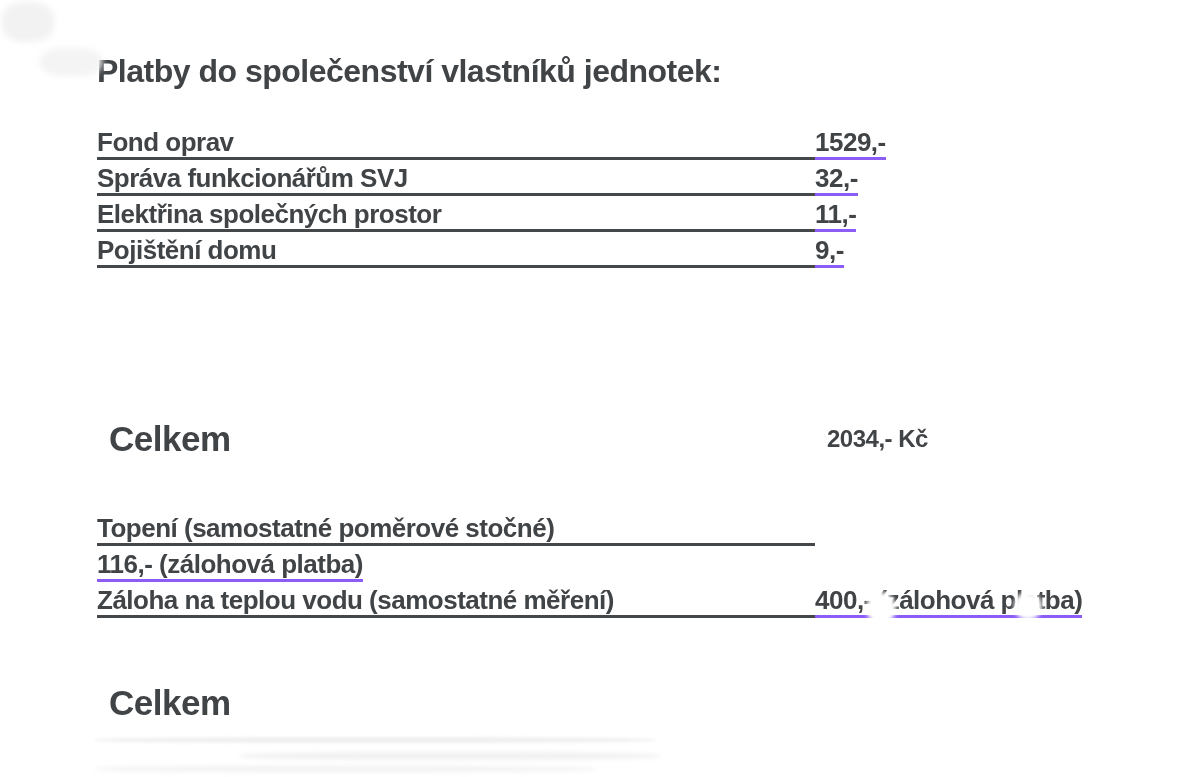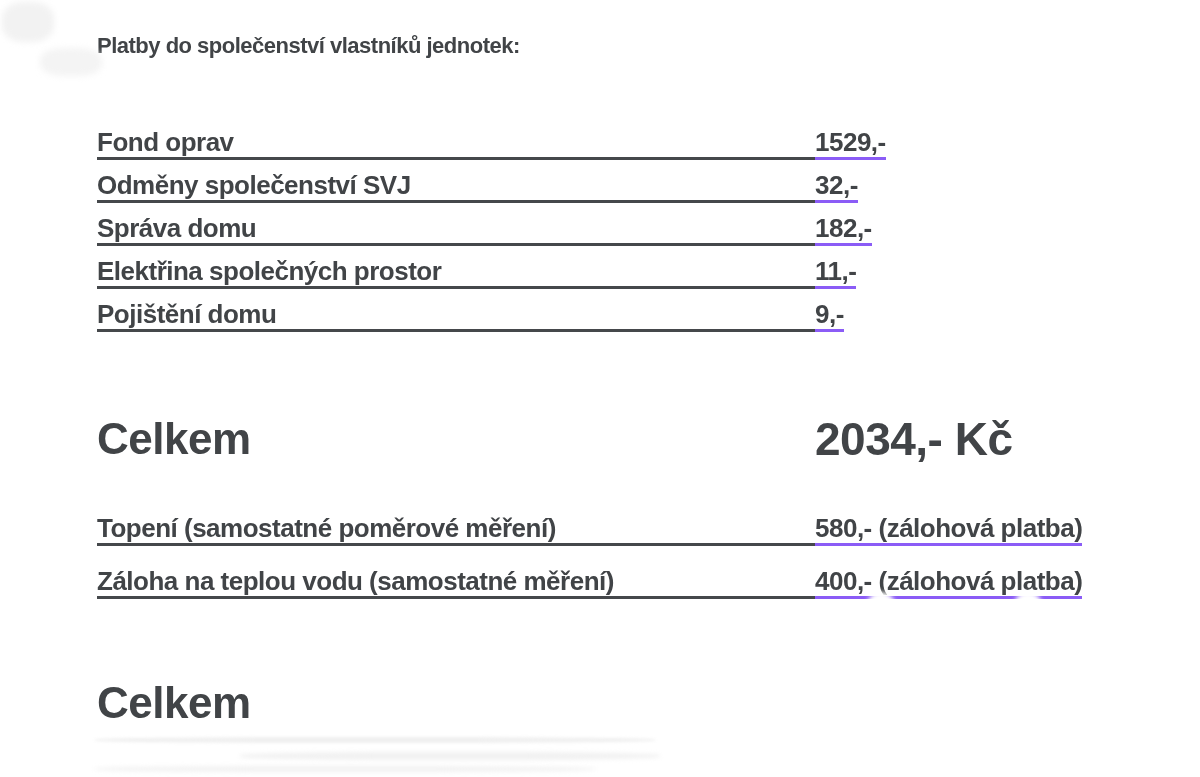--- a/index.html
+++ b/index.html
@@ -15,34 +15,34 @@
     font-family: "Liberation Sans", "DejaVu Sans", sans-serif;
     font-weight: 700;
     color: #414447;
     -webkit-font-smoothing: antialiased;
   }
   .doc { position: absolute; inset: 0; }
 
   .title {
     position: absolute;
     left: 97px;
-    top: 31px;
-    font-size: 22px;
+    top: 56px;
+    font-size: 32px;
     line-height: 30px;
     letter-spacing: -0.5px;
     white-space: nowrap;
   }
 
   .rows { position: absolute; left: 97px; }
   #sec1-rows { top: 127px; }
   #sec2-rows { top: 513px; }
 
   .row {
     display: flex;
-    margin-bottom: 10px;
+    margin-bottom: 3px;
     white-space: nowrap;
   }
   .row .lbl {
     flex: 0 0 718px;
     width: 718px;
     font-size: 26px;
     line-height: 30px;
     letter-spacing: -0.5px;
     border-bottom: 3px solid #45484b;
     overflow: visible;
@@ -59,27 +59,28 @@
     position: absolute;
     left: 97px;
     display: flex;
     white-space: nowrap;
   }
   #total1 { top: 419px; }
   #total2 { top: 683px; }
   .total .lbl {
     flex: 0 0 718px;
     width: 718px;
-    font-size: 44px;
+    font-size: 35px;
     line-height: 40px;
     letter-spacing: -0.5px;
+    margin-left: 12px;
   }
   .total .amt {
     flex: 0 0 auto;
-    font-size: 46px;
+    font-size: 24px;
     line-height: 40px;
     letter-spacing: -0.5px;
   }
 
   
   .blob {
     position: absolute;
     background: #ffffff;
     border-radius: 50%;
     filter: blur(2px);
@@ -106,48 +107,44 @@
 <div class="doc">
 
   <div class="title">Platby do společenství vlastníků jednotek:</div>
 
   <div class="rows" id="sec1-rows">
     <div class="row">
       <span class="lbl">Fond oprav</span>
       <span class="amt">1529,-</span>
     </div>
     <div class="row">
-      <span class="lbl">Odměny společenství SVJ</span>
+      <span class="lbl">Správa funkcionářům SVJ</span>
       <span class="amt">32,-</span>
-    </div>
-    <div class="row">
-      <span class="lbl">Správa domu</span>
-      <span class="amt">182,-</span>
     </div>
     <div class="row">
       <span class="lbl">Elektřina společných prostor</span>
       <span class="amt">11,-</span>
     </div>
     <div class="row">
       <span class="lbl">Pojištění domu</span>
       <span class="amt">9,-</span>
     </div>
   </div>
 
   <div class="total" id="total1">
     <span class="lbl">Celkem</span>
     <span class="amt">2034,- Kč</span>
   </div>
 
   <div class="rows" id="sec2-rows">
     <div class="row">
-      <span class="lbl">Topení (samostatné poměrové měření)</span>
-      <span class="amt">580,- (zálohová platba)</span>
+      <span class="lbl">Topení (samostatné poměrové stočné)</span>
     </div>
     <div class="row">
+      <span class="amt">116,- (zálohová platba)</span>
     </div>
     <div class="row">
       <span class="lbl">Záloha na teplou vodu (samostatné měření)</span>
       <span class="amt">400,- (zálohová platba)</span>
     </div>
   </div>
 
   <div class="total" id="total2">
     <span class="lbl">Celkem</span>
   </div>

